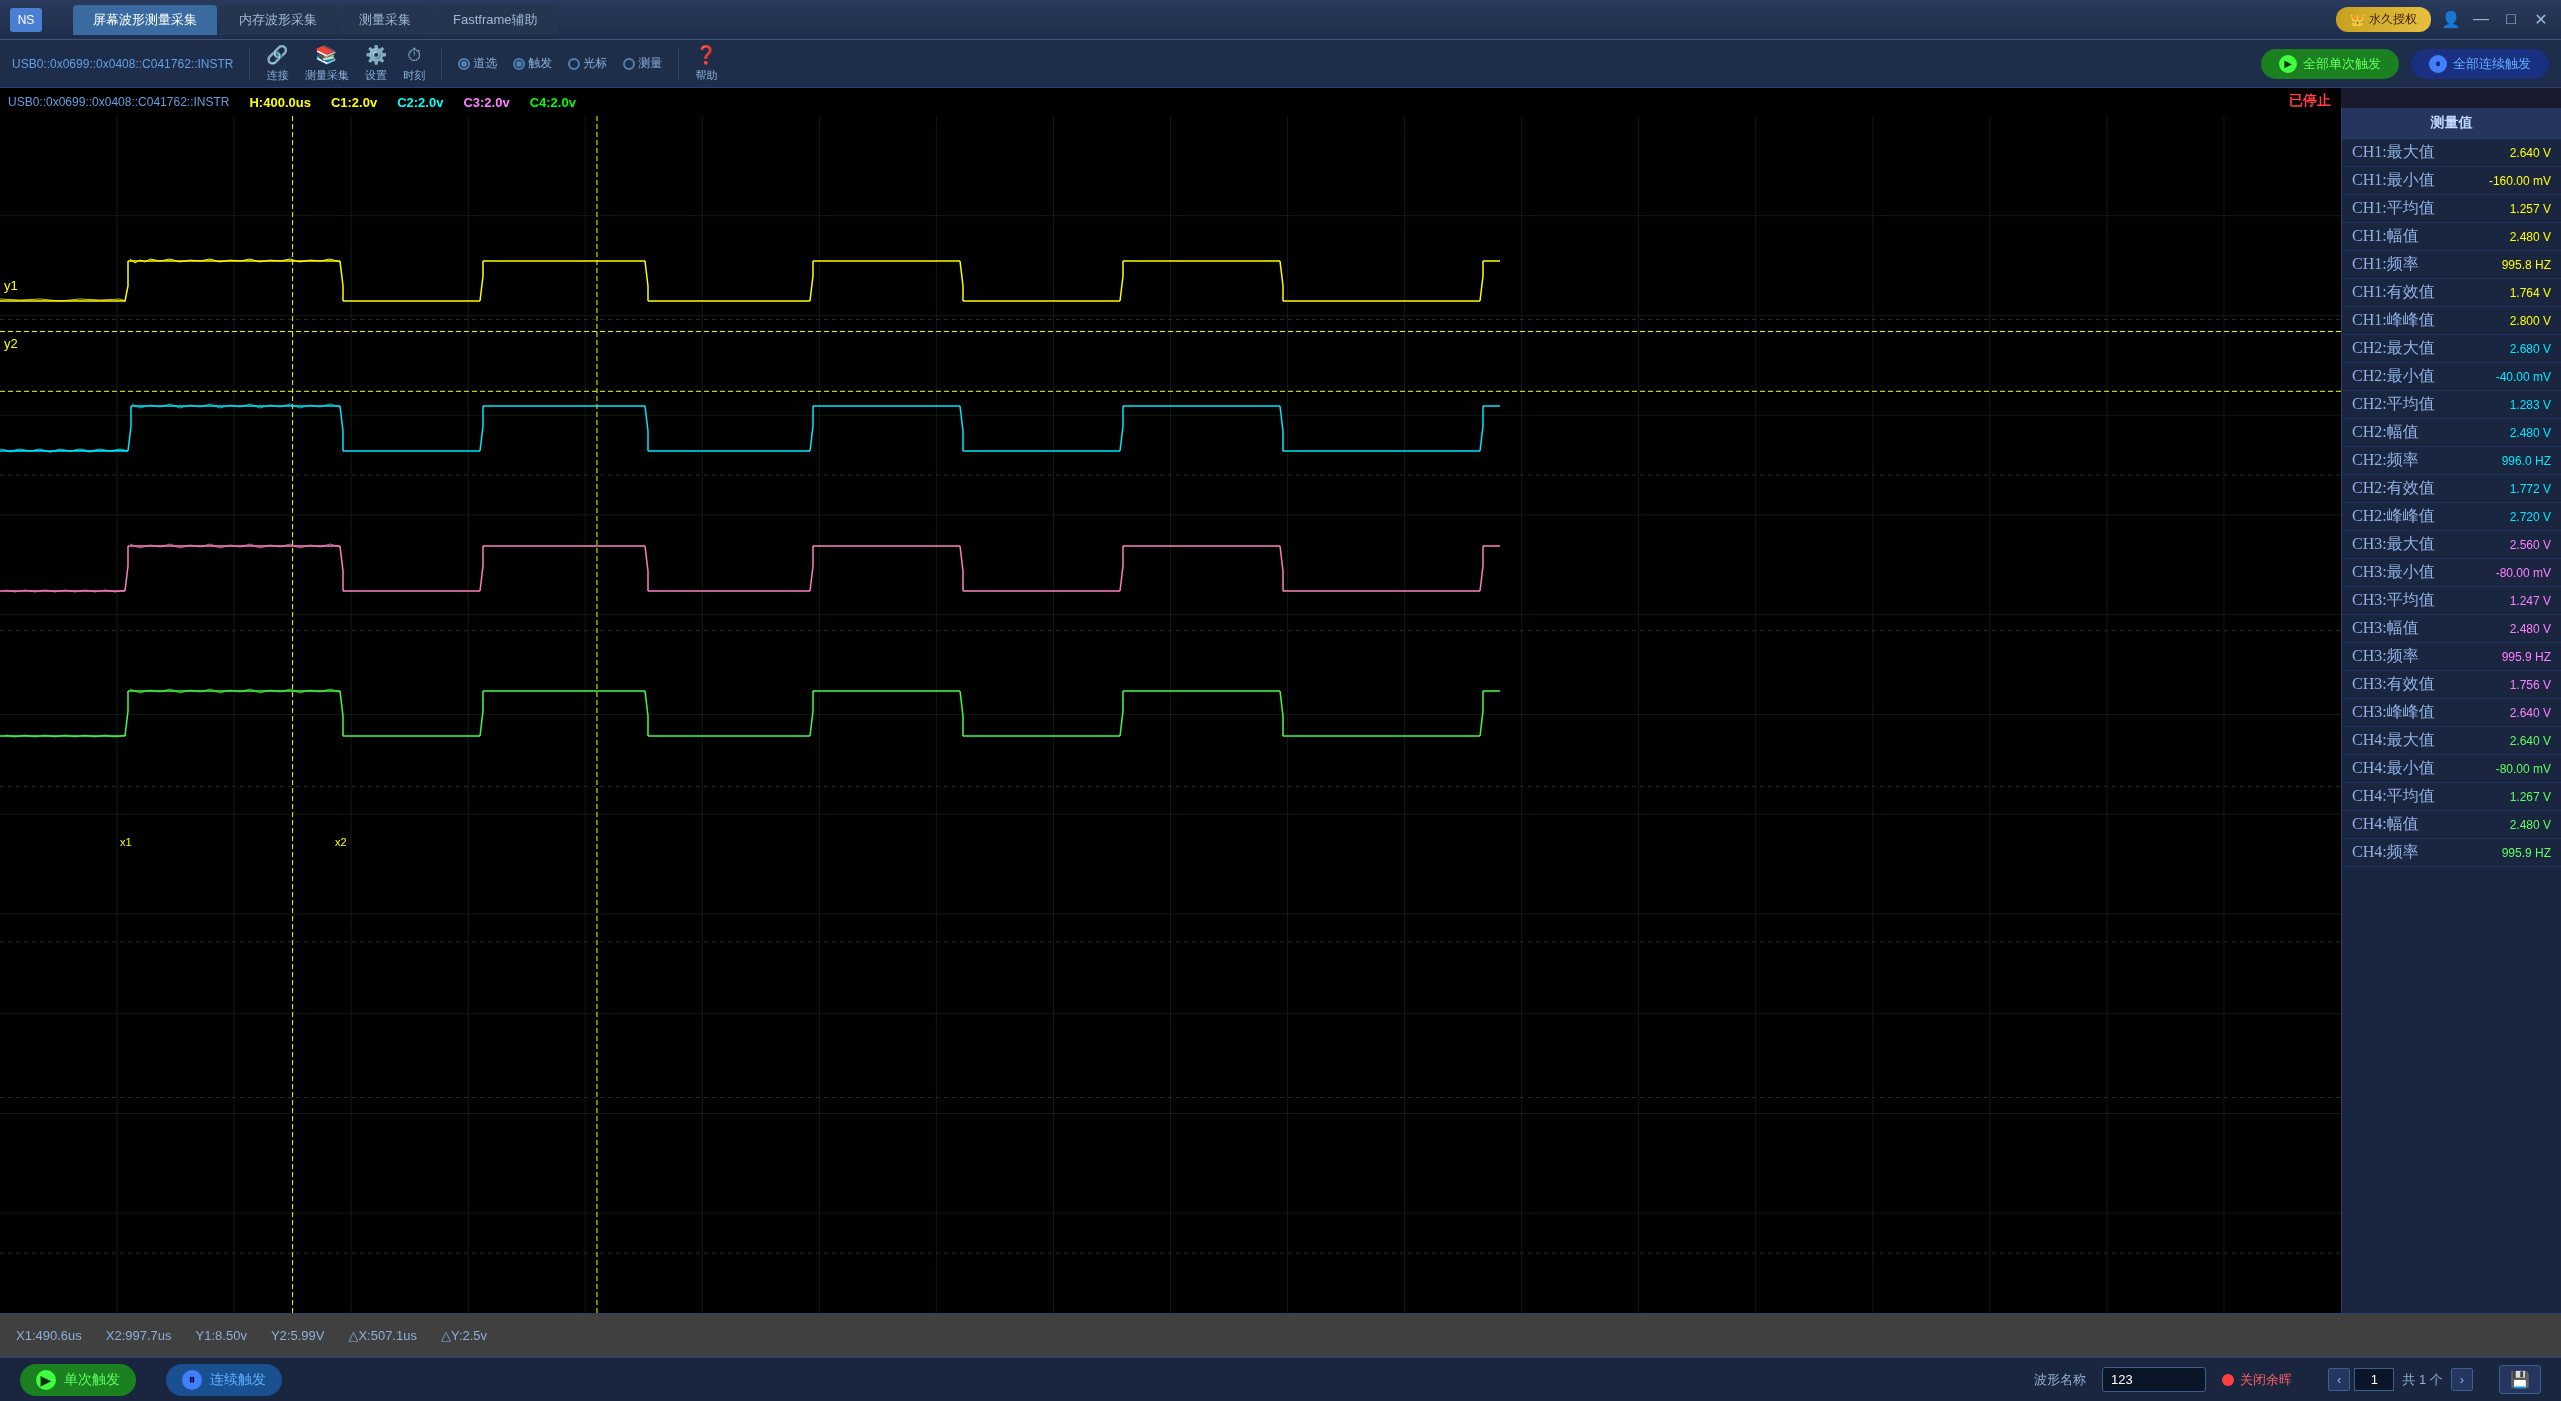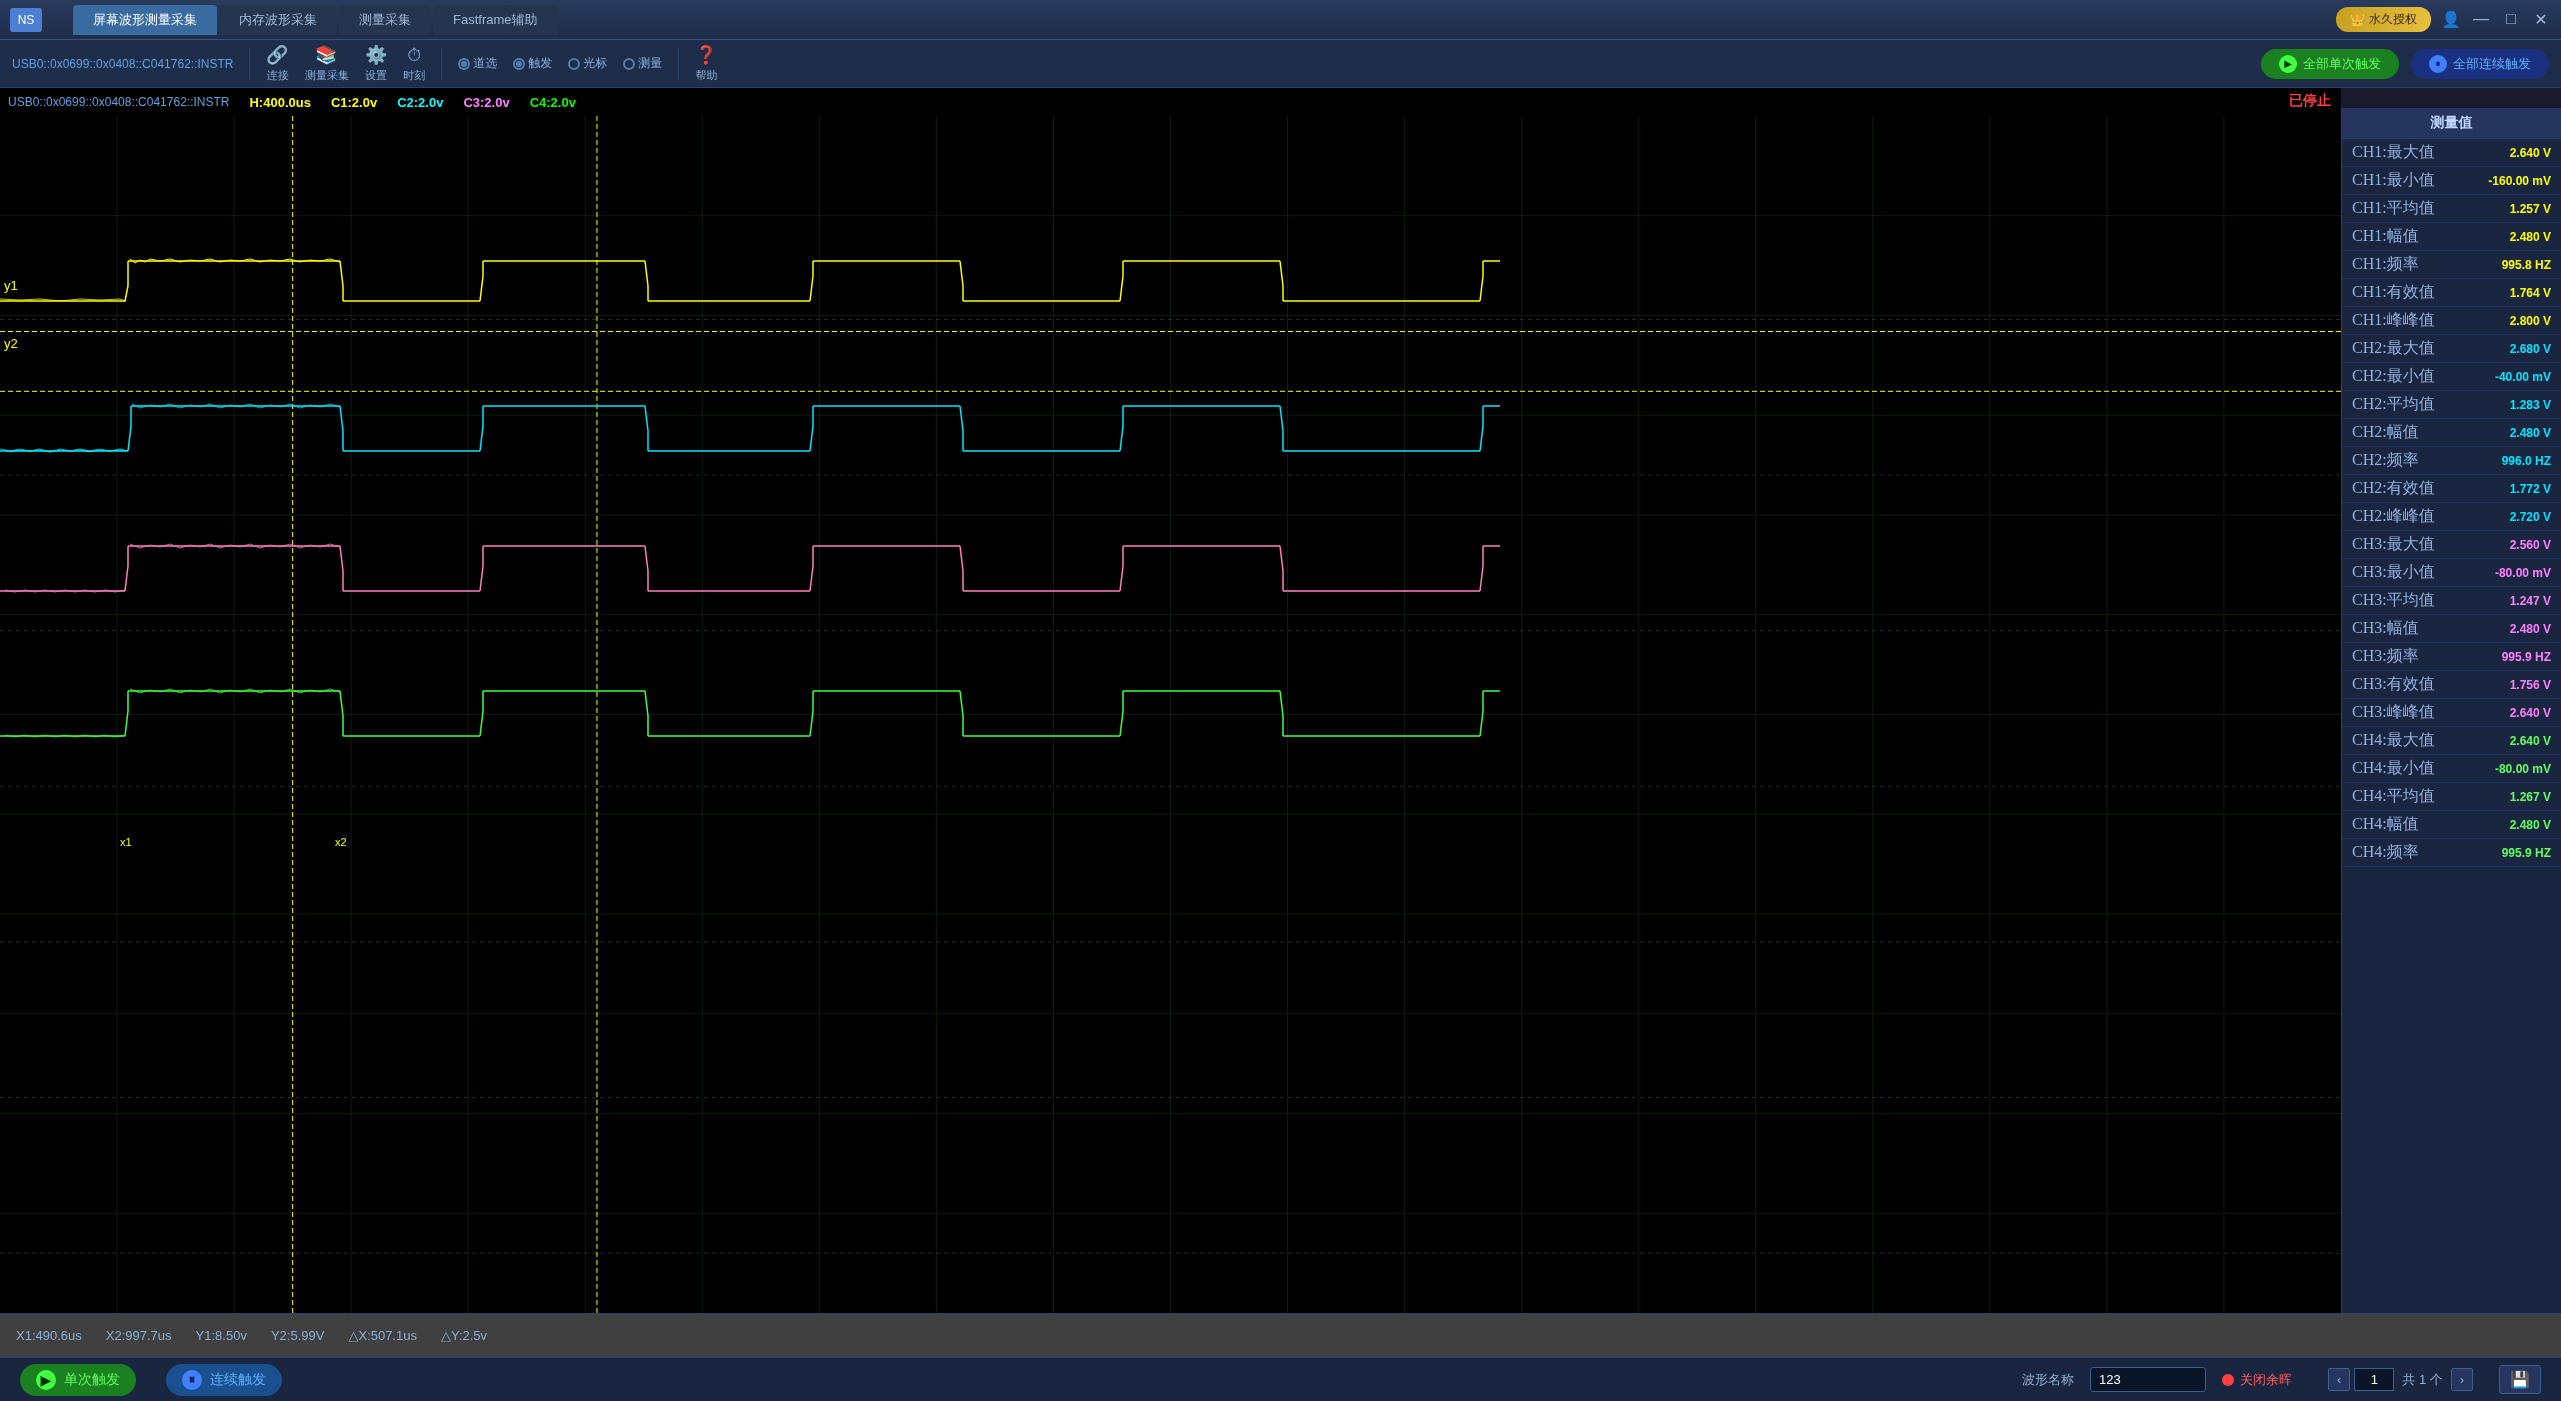--- a/index.html
+++ b/index.html
@@ -63,21 +63,21 @@
     }
     .right-panel-title {
       padding: 6px 12px; background: #253560; color: #c0d8ff; font-size: 14px; font-weight: bold;
       border-bottom: 1px solid #2a4070; text-align: center;
     }
     .measure-row {
       display: flex; justify-content: space-between; align-items: center;
       padding: 3px 10px; border-bottom: 1px solid #1e3060; min-height: 28px;
     }
     .measure-label { color: #90b0e0; font-size: 16px; font-family: Liberation Serif, serif; }
-    .measure-value { color: #ffffff; font-size: 12px; font-weight: bold; }
+    .measure-value { color: #ffffff; font-size: 12px; font-weight: normal; }
     .measure-value.yellow { color: #ffff00; }
     .measure-value.cyan { color: #00e8ff; }
     .measure-value.magenta { color: #ff80ff; }
     .measure-value.green { color: #60ff60; }
 
     
     .bottom-bar {
       display: flex; align-items: center; height: 44px;
       background: #404040; border-top: 1px solid #2a4070; padding: 0 16px; gap: 24px;
     }
@@ -92,21 +92,21 @@
       display: flex; align-items: center; gap: 8px; cursor: pointer;
       padding: 6px 16px; border-radius: 20px; border: none;
     }
     .btn-single { background: #1a8020; color: #60ff60; font-size: 14px; }
     .btn-continuous { background: #1a5090; color: #60b0ff; font-size: 14px; }
     .play-icon { width: 20px; height: 20px; border-radius: 50%; display: flex; align-items: center; justify-content: center; font-size: 14px; }
     .btn-single .play-icon { background: #40ff40; color: #003000; }
     .btn-continuous .play-icon { background: #4080ff; color: #000030; }
     
     .waveform-label { color: #90b0d0; font-size: 13px; margin-left: auto; text-align: center; }
-    .waveform-input { background: #0a1528; border: 1px solid #3a6090; color: white; padding: 4px 8px; border-radius: 3px; font-size: 13px; width: 116px; }
+    .waveform-input { background: #0a1528; border: 1px solid #3a6090; color: white; padding: 4px 8px; border-radius: 3px; font-size: 13px; width: 104px; }
     .close-余晖 { display: flex; align-items: center; gap: 6px; color: #ff6060; font-size: 13px; cursor: pointer; }
     .close-dot { width: 12px; height: 12px; border-radius: 50%; background: #ff4040; }
 
     
     .page-controls {
       display: flex; align-items: center; gap: 4px; margin-left: 20px;
     }
     .page-btn { background: #253560; border: 1px solid #3a6090; color: #90b0e0; padding: 3px 8px; cursor: pointer; border-radius: 2px; font-size: 13px; }
     .page-num { background: #0a1528; border: 1px solid #3a6090; color: white; padding: 3px 8px; font-size: 13px; min-width: 40px; text-align: center; }
     .save-btn { background: #253560; border: 1px solid #3a6090; color: #90b0e0; padding: 4px 10px; cursor: pointer; border-radius: 3px; font-size: 16px; margin-left: 10px; }

